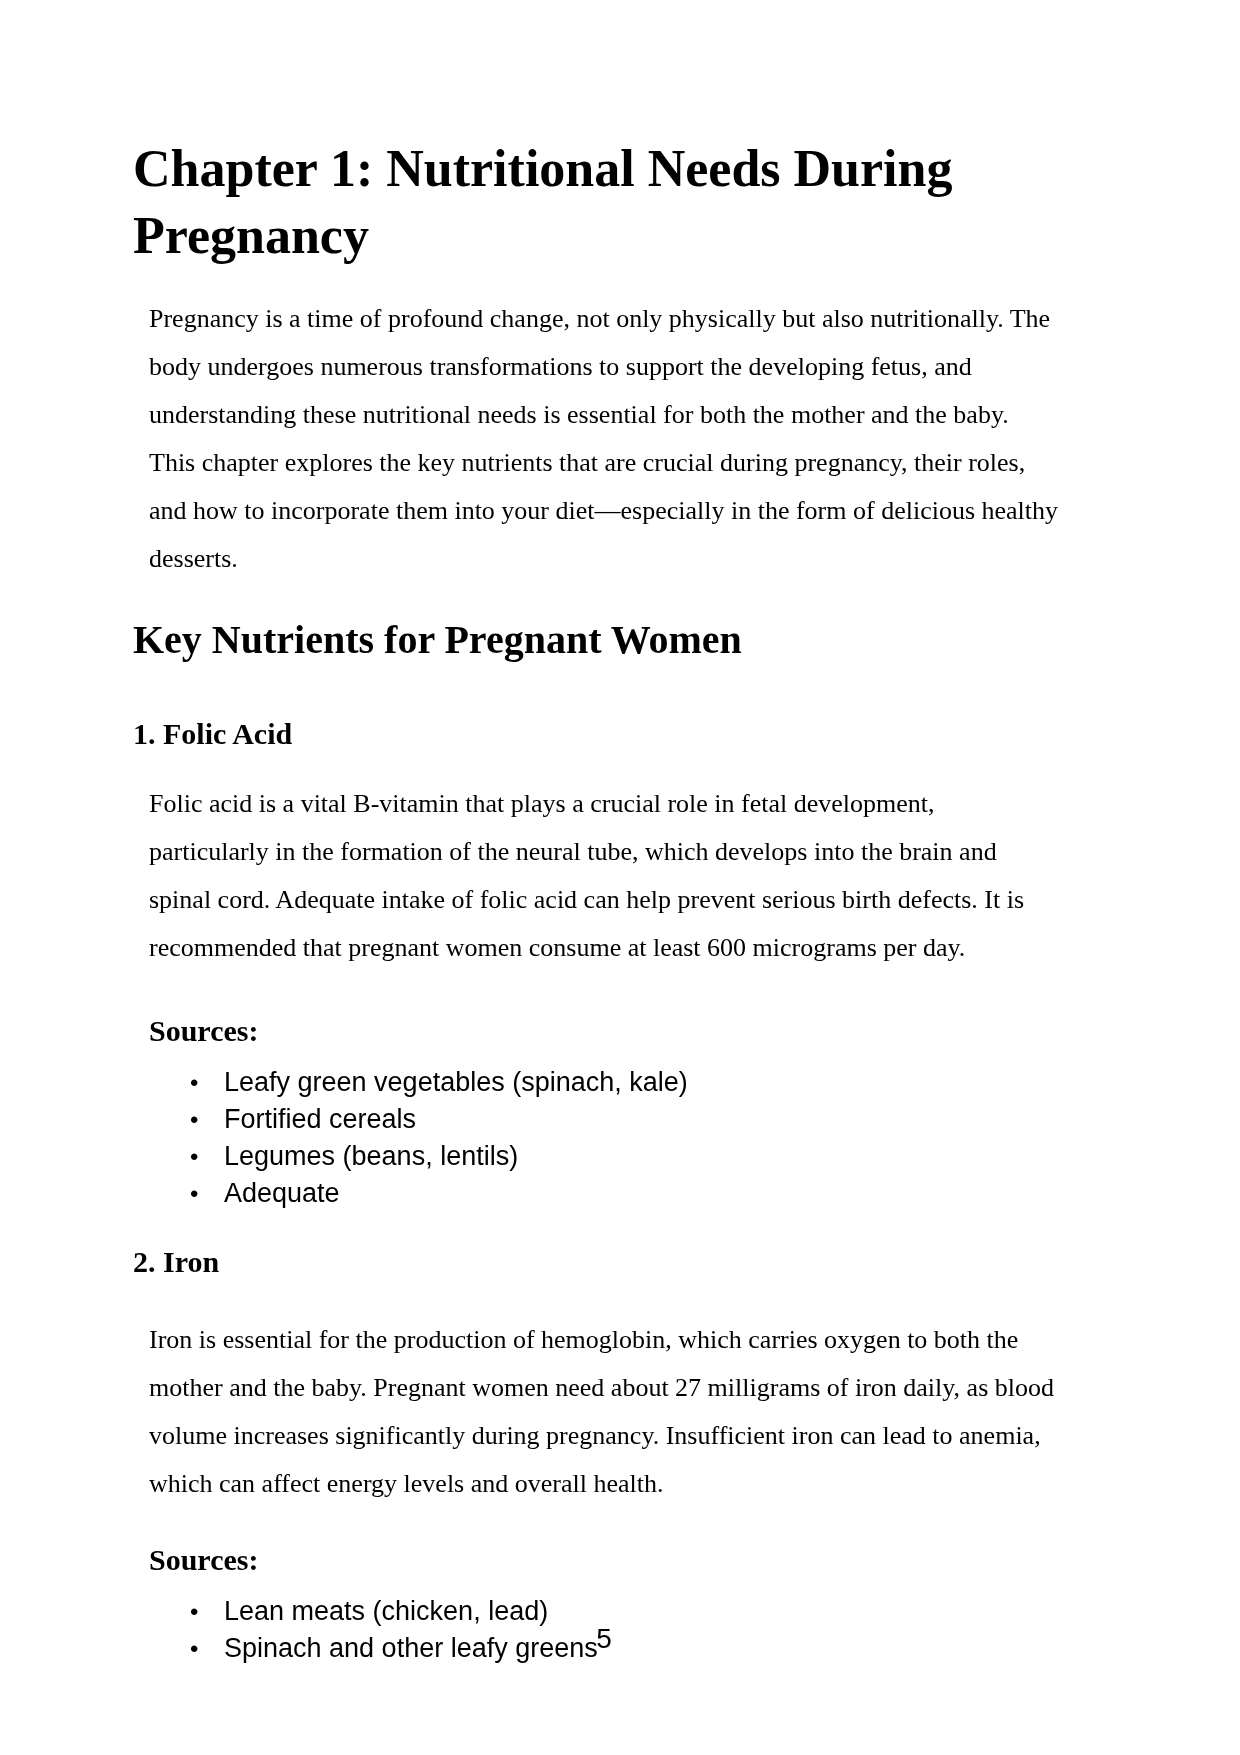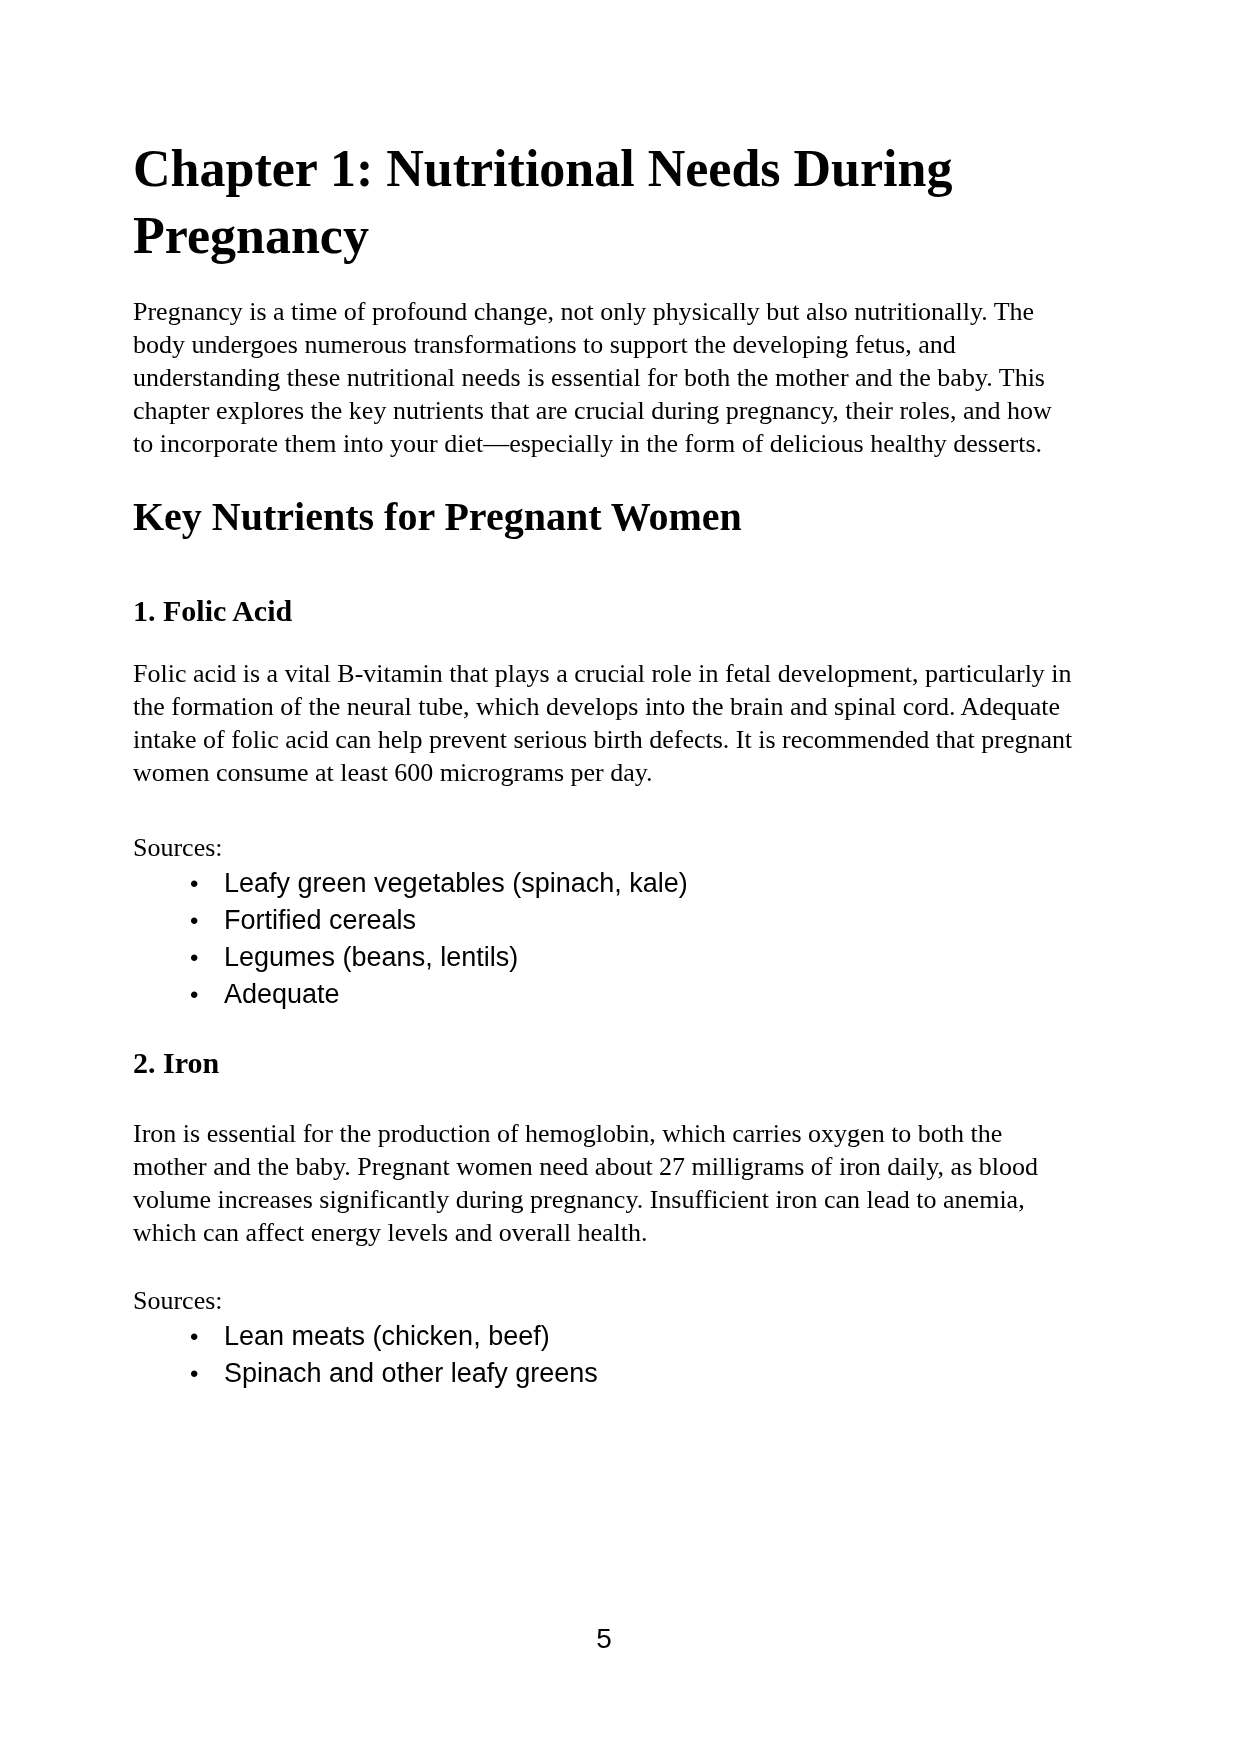--- a/index.html
+++ b/index.html
@@ -20,42 +20,42 @@
   }
   .doc-title {
     font-family: "Liberation Serif", serif;
     font-size: 52px;
     line-height: 67px;
     font-weight: bold;
     margin: 0 0 26px 0;
   }
   .body-para {
     font-size: 26px;
-    line-height: 33px;
-    margin: 0;
+    line-height: 48px;
+    margin: 16px;
   }
   .section-heading {
     font-family: "Liberation Serif", serif;
     font-size: 40px;
     line-height: 48px;
     font-weight: bold;
     margin: 33px 0 0 0;
   }
   .sub-heading {
     font-family: "Liberation Serif", serif;
     font-size: 30px;
     line-height: 36px;
     font-weight: bold;
     margin: 0;
   }
   .sources-label {
-    font-size: 26px;
+    font-size: 30px;
     line-height: 34px;
-    font-weight: normal;
-    margin: 0;
+    font-weight: bold;
+    margin: 16px;
   }
   ul.sources-list {
     list-style: none;
     margin: 0;
     padding: 0 0 0 55px;
     font-family: "Liberation Sans", sans-serif;
     font-size: 27px;
     line-height: 37px;
   }
   ul.sources-list li {
@@ -112,19 +112,19 @@
       <li>Adequate</li>
     </ul>
 
   <h3 class="sub-heading mt-26">2. Iron</h3>
 
   <p class="body-para mt-36">Iron is essential for the production of hemoglobin, which carries oxygen to both the mother and the baby. Pregnant women need about 27 milligrams of iron daily, as blood volume increases significantly during pregnancy. Insufficient iron can lead to anemia, which can affect energy levels and overall health.</p>
 
   <p class="sources-label mt-35">Sources:</p>
 
   <ul class="sources-list mt-40">
-      <li>Lean meats (chicken, beef)</li>
+      <li>Lean meats (chicken, lead)</li>
       <li>Spinach and other leafy greens</li>
     </ul>
 
   <div class="page-number">5</div>
 
 </div>
 
 </body></html>

